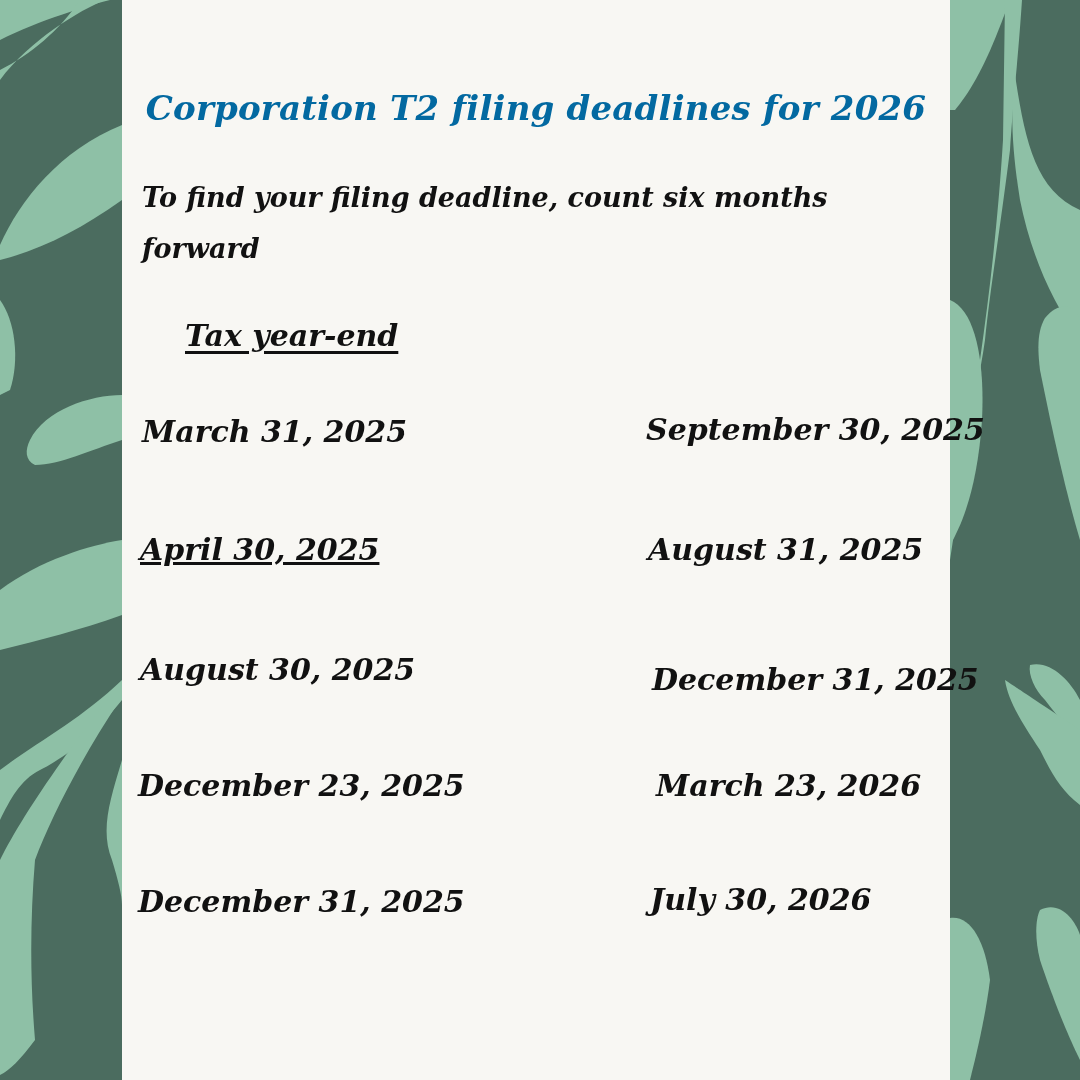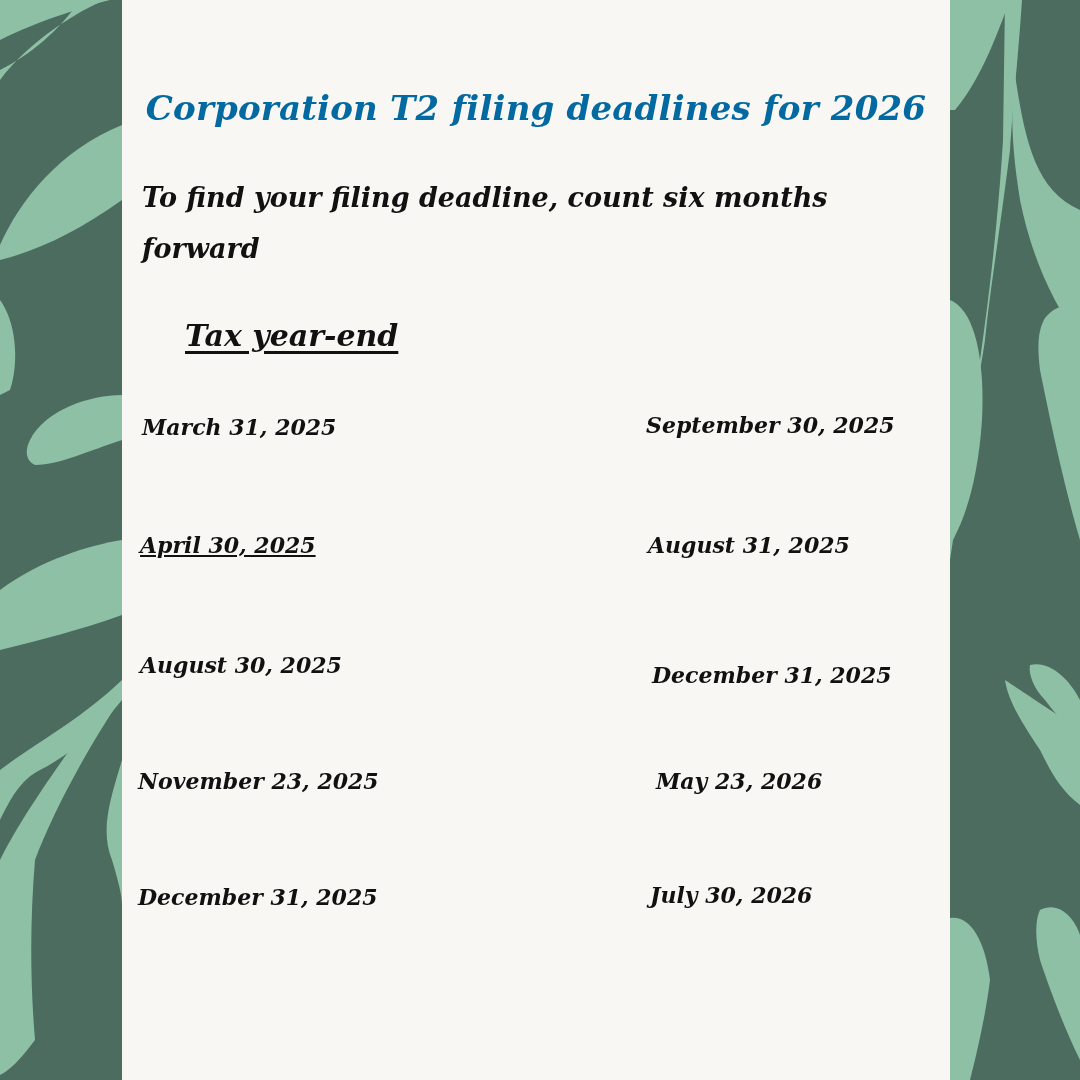--- a/index.html
+++ b/index.html
@@ -22,21 +22,21 @@
     position: absolute; left: 20px; right: 20px; top: 172px; 
     font-size: 27px; font-style: italic; font-weight: bold; color: #111;
     line-height: 51px;
   }
   .col-header {
     position: absolute; top: 318px; font-size: 30px; font-style: italic;
     font-weight: bold; color: #111; text-decoration: underline;
     text-decoration-thickness: 3px; text-underline-offset: 5px;
   }
   .cell {
-    position: absolute; font-size: 22px; font-style: italic; font-weight: bold;
+    position: absolute; font-size: 30px; font-style: italic; font-weight: bold;
     color: #111; white-space: nowrap;
   }
 </style>
 </head>
 <body>
 
 <svg class="bg-svg" viewBox="0 0 1080 1080" xmlns="http://www.w3.org/2000/svg">
   <g fill="#8ec0a6">
 
     <path d="M0,40 C40,20 90,5 110,0 L0,0 Z"></path>
@@ -75,20 +75,20 @@
   </div>
   <div>
     <div class="cell" style="left:18px; top:532px;text-decoration:underline;">April 30, 2025</div>
     <div class="cell" style="left:526px; top:532px;">August 31, 2025</div>
   </div>
   <div>
     <div class="cell" style="left:18px; top:652px;">August 30, 2025</div>
     <div class="cell" style="left:530px; top:662px;">December 31, 2025</div>
   </div>
   <div>
-    <div class="cell" style="left:16px; top:768px;">November 23, 2025</div>
-    <div class="cell" style="left:534px; top:768px;">May 23, 2026</div>
+    <div class="cell" style="left:16px; top:768px;">December 23, 2025</div>
+    <div class="cell" style="left:534px; top:768px;">March 23, 2026</div>
   </div>
   <div>
     <div class="cell" style="left:16px; top:884px;">December 31, 2025</div>
     <div class="cell" style="left:528px; top:882px;">July 30, 2026</div>
   </div>
 </div>
 
 </body></html>

